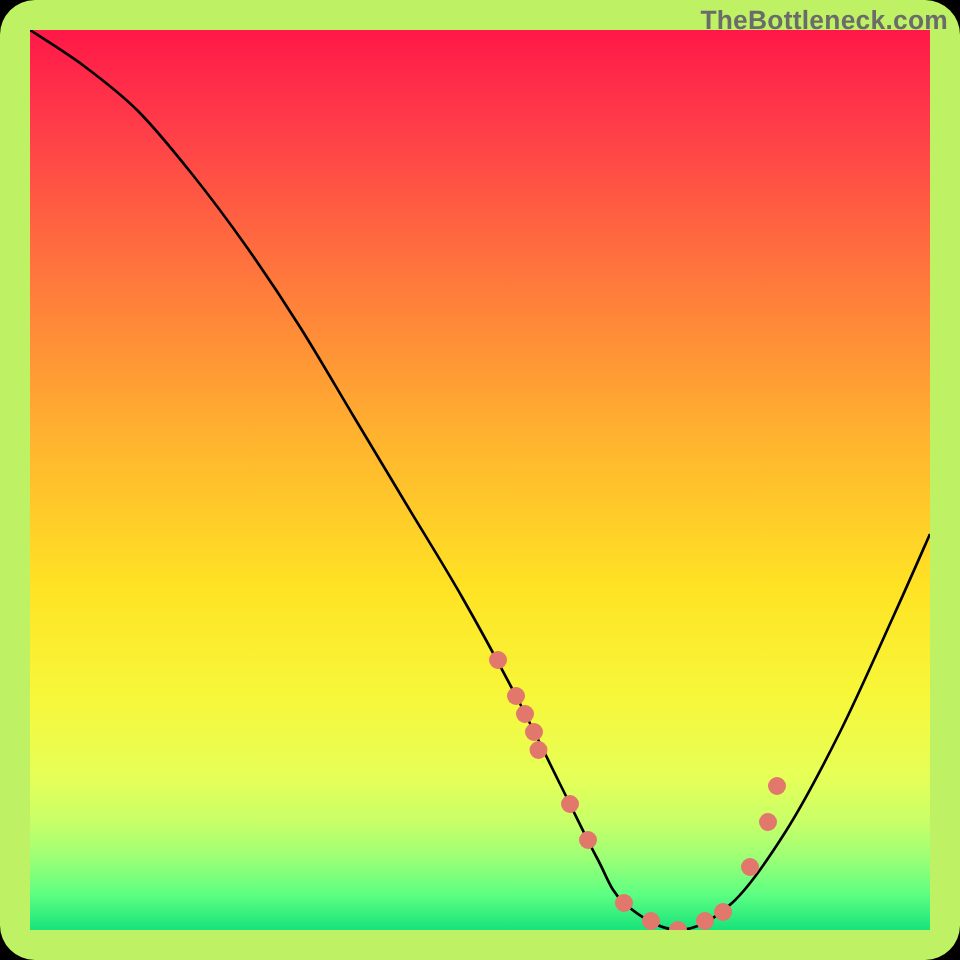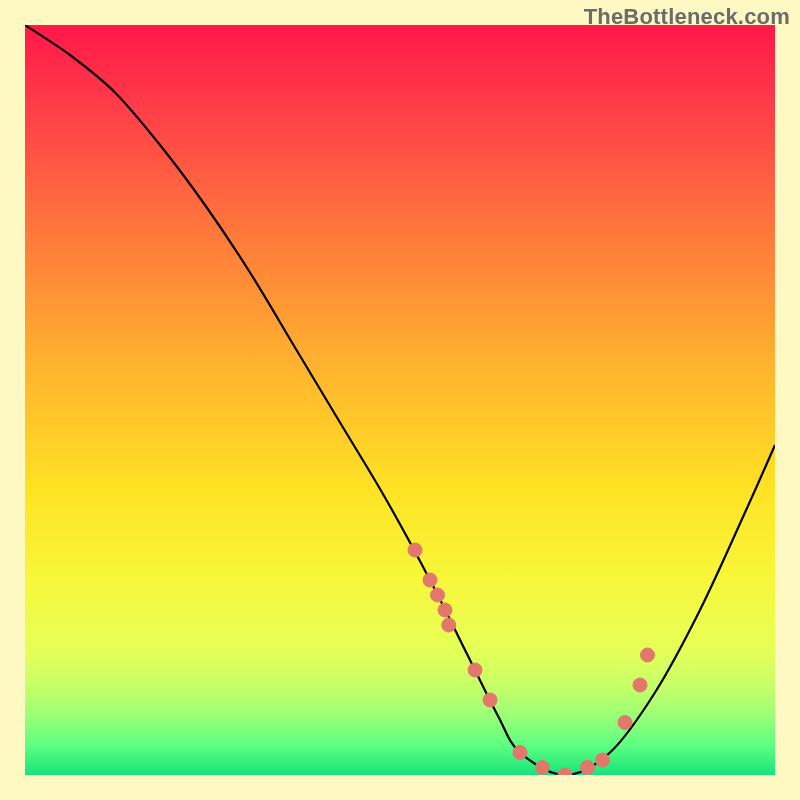--- a/index.html
+++ b/index.html
@@ -9,21 +9,22 @@
     height: 800px;
     background: #000;
     overflow: hidden;
   }
   .frame {
     position: absolute;
     left: 0;
     top: 0;
     width: 800px;
     height: 800px;
-    background: #fef9c3;
+    background: #bef264;
+    border-radius: 29px;
   }
   .plot {
     position: absolute;
     left: 25px;
     top: 25px;
     width: 750px;
     height: 750px;
     
     background: linear-gradient(
       to bottom,

